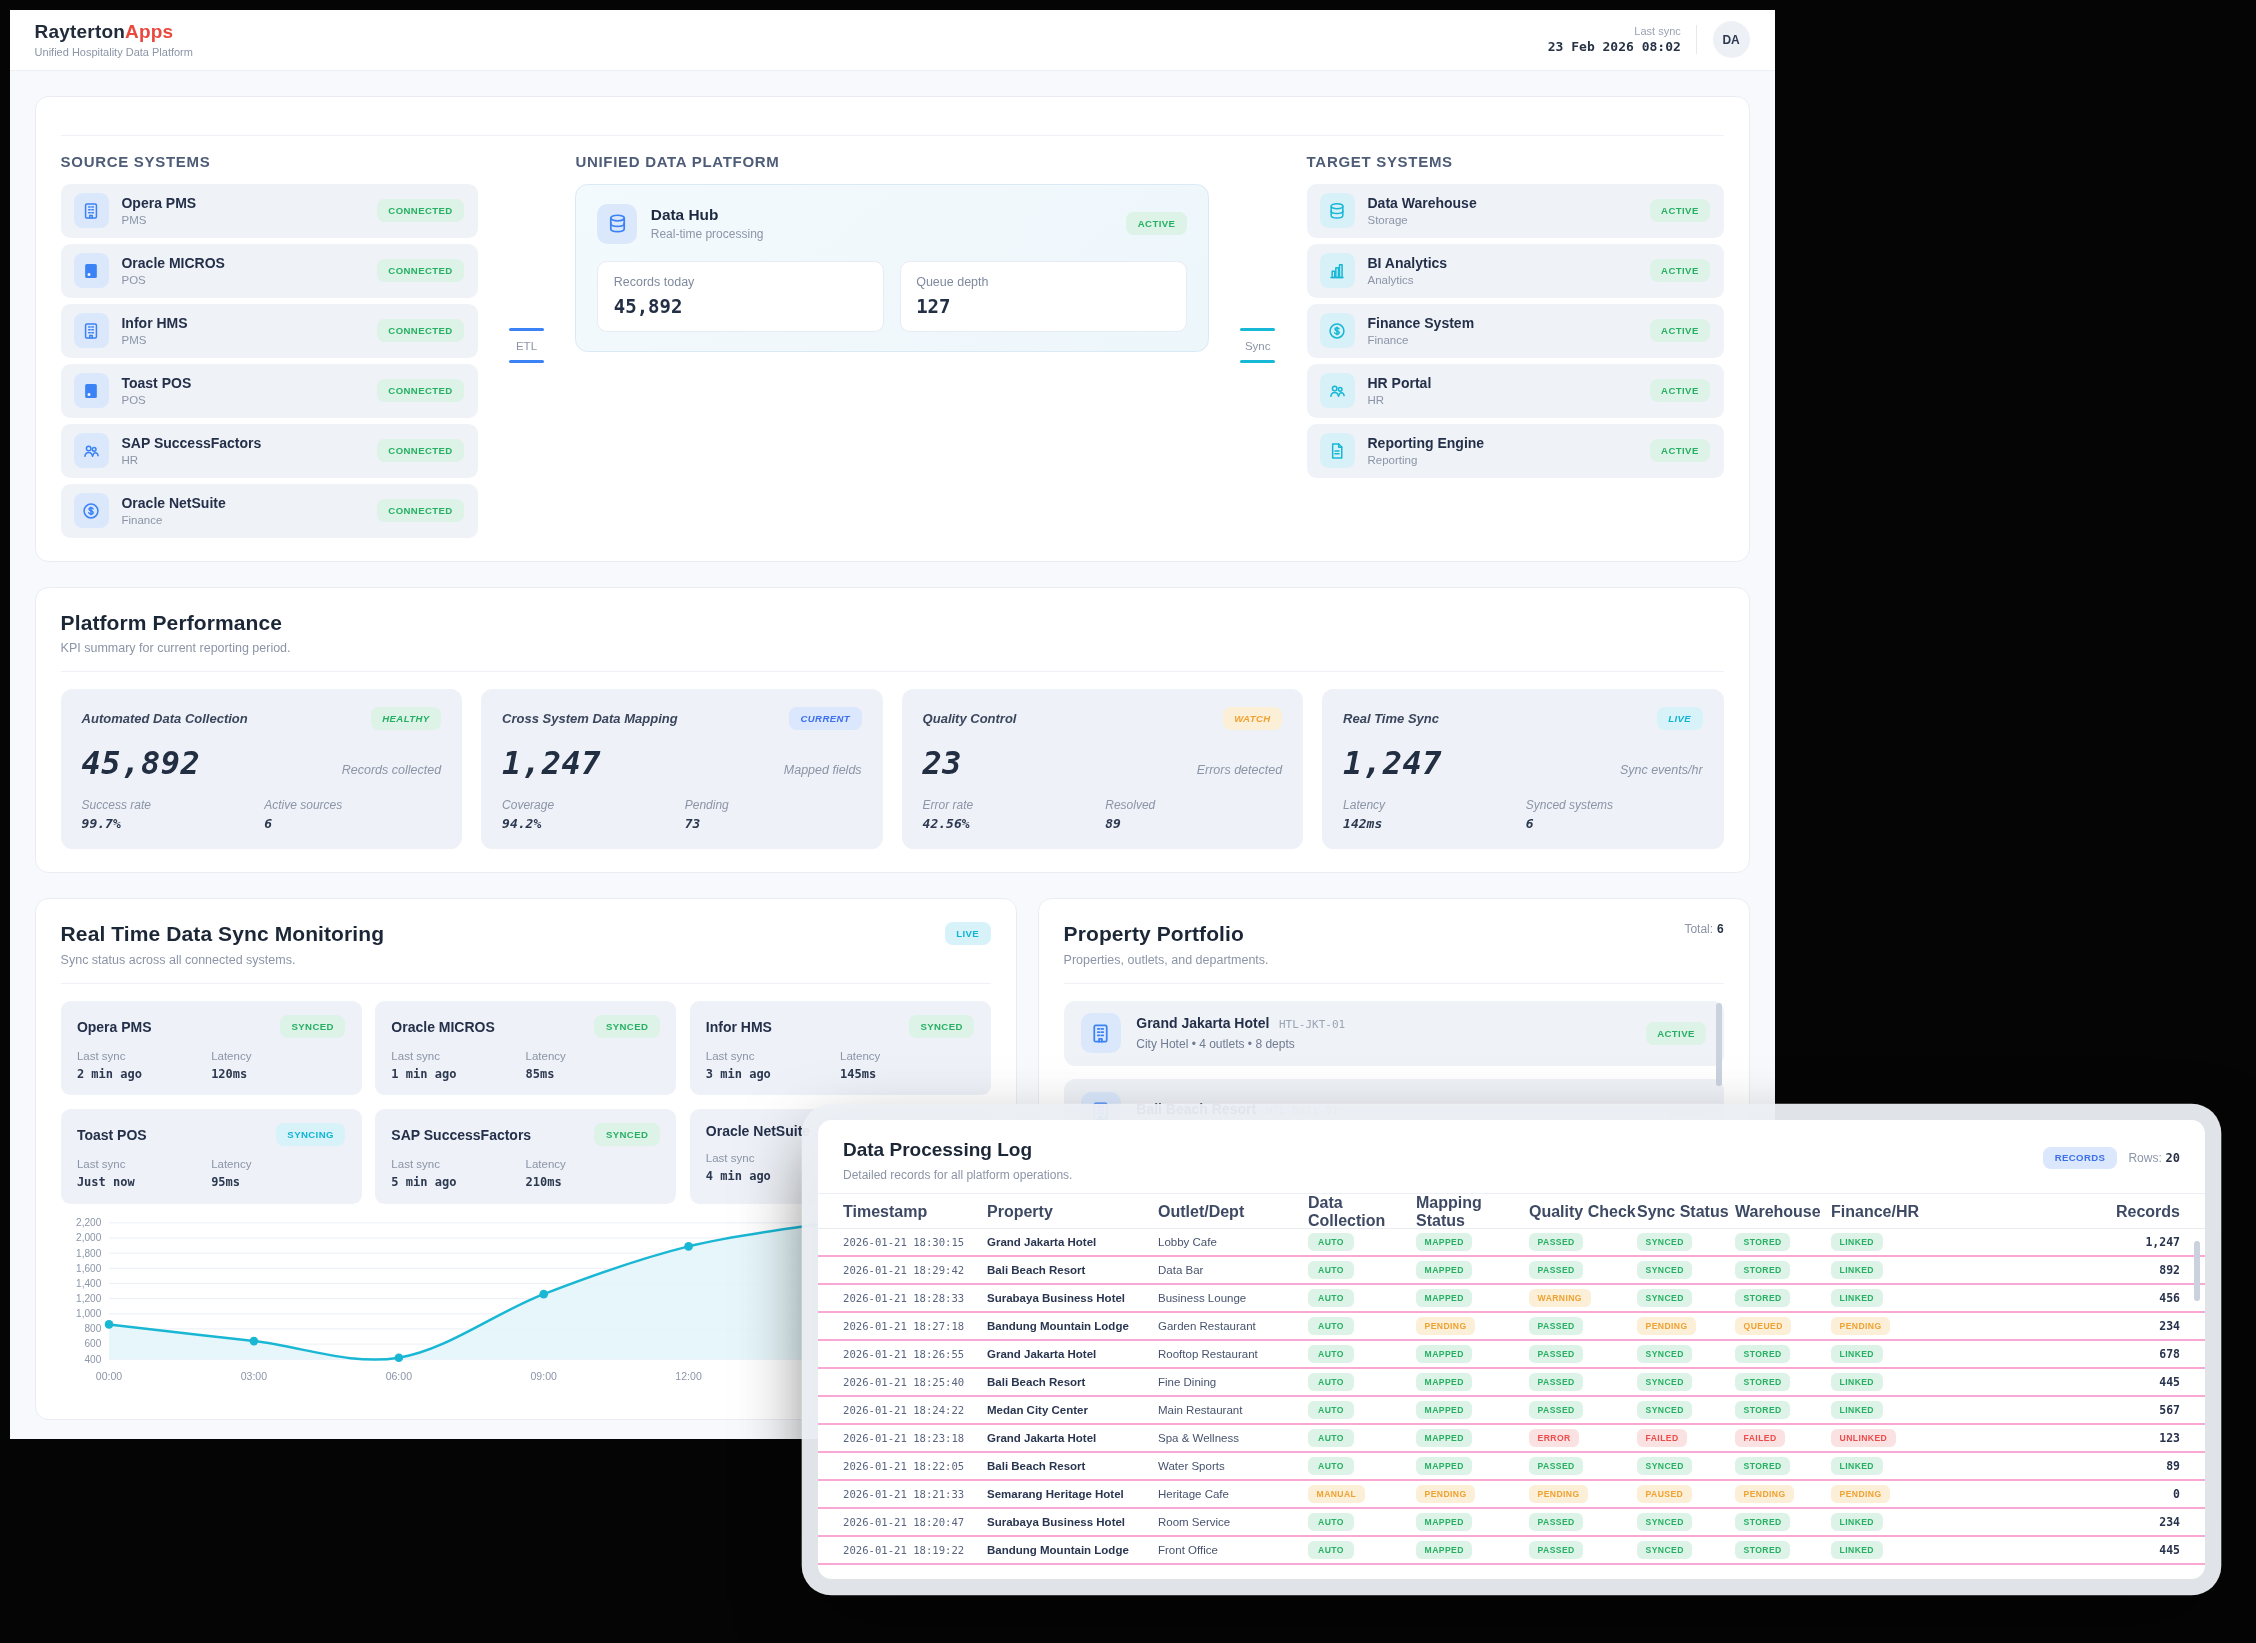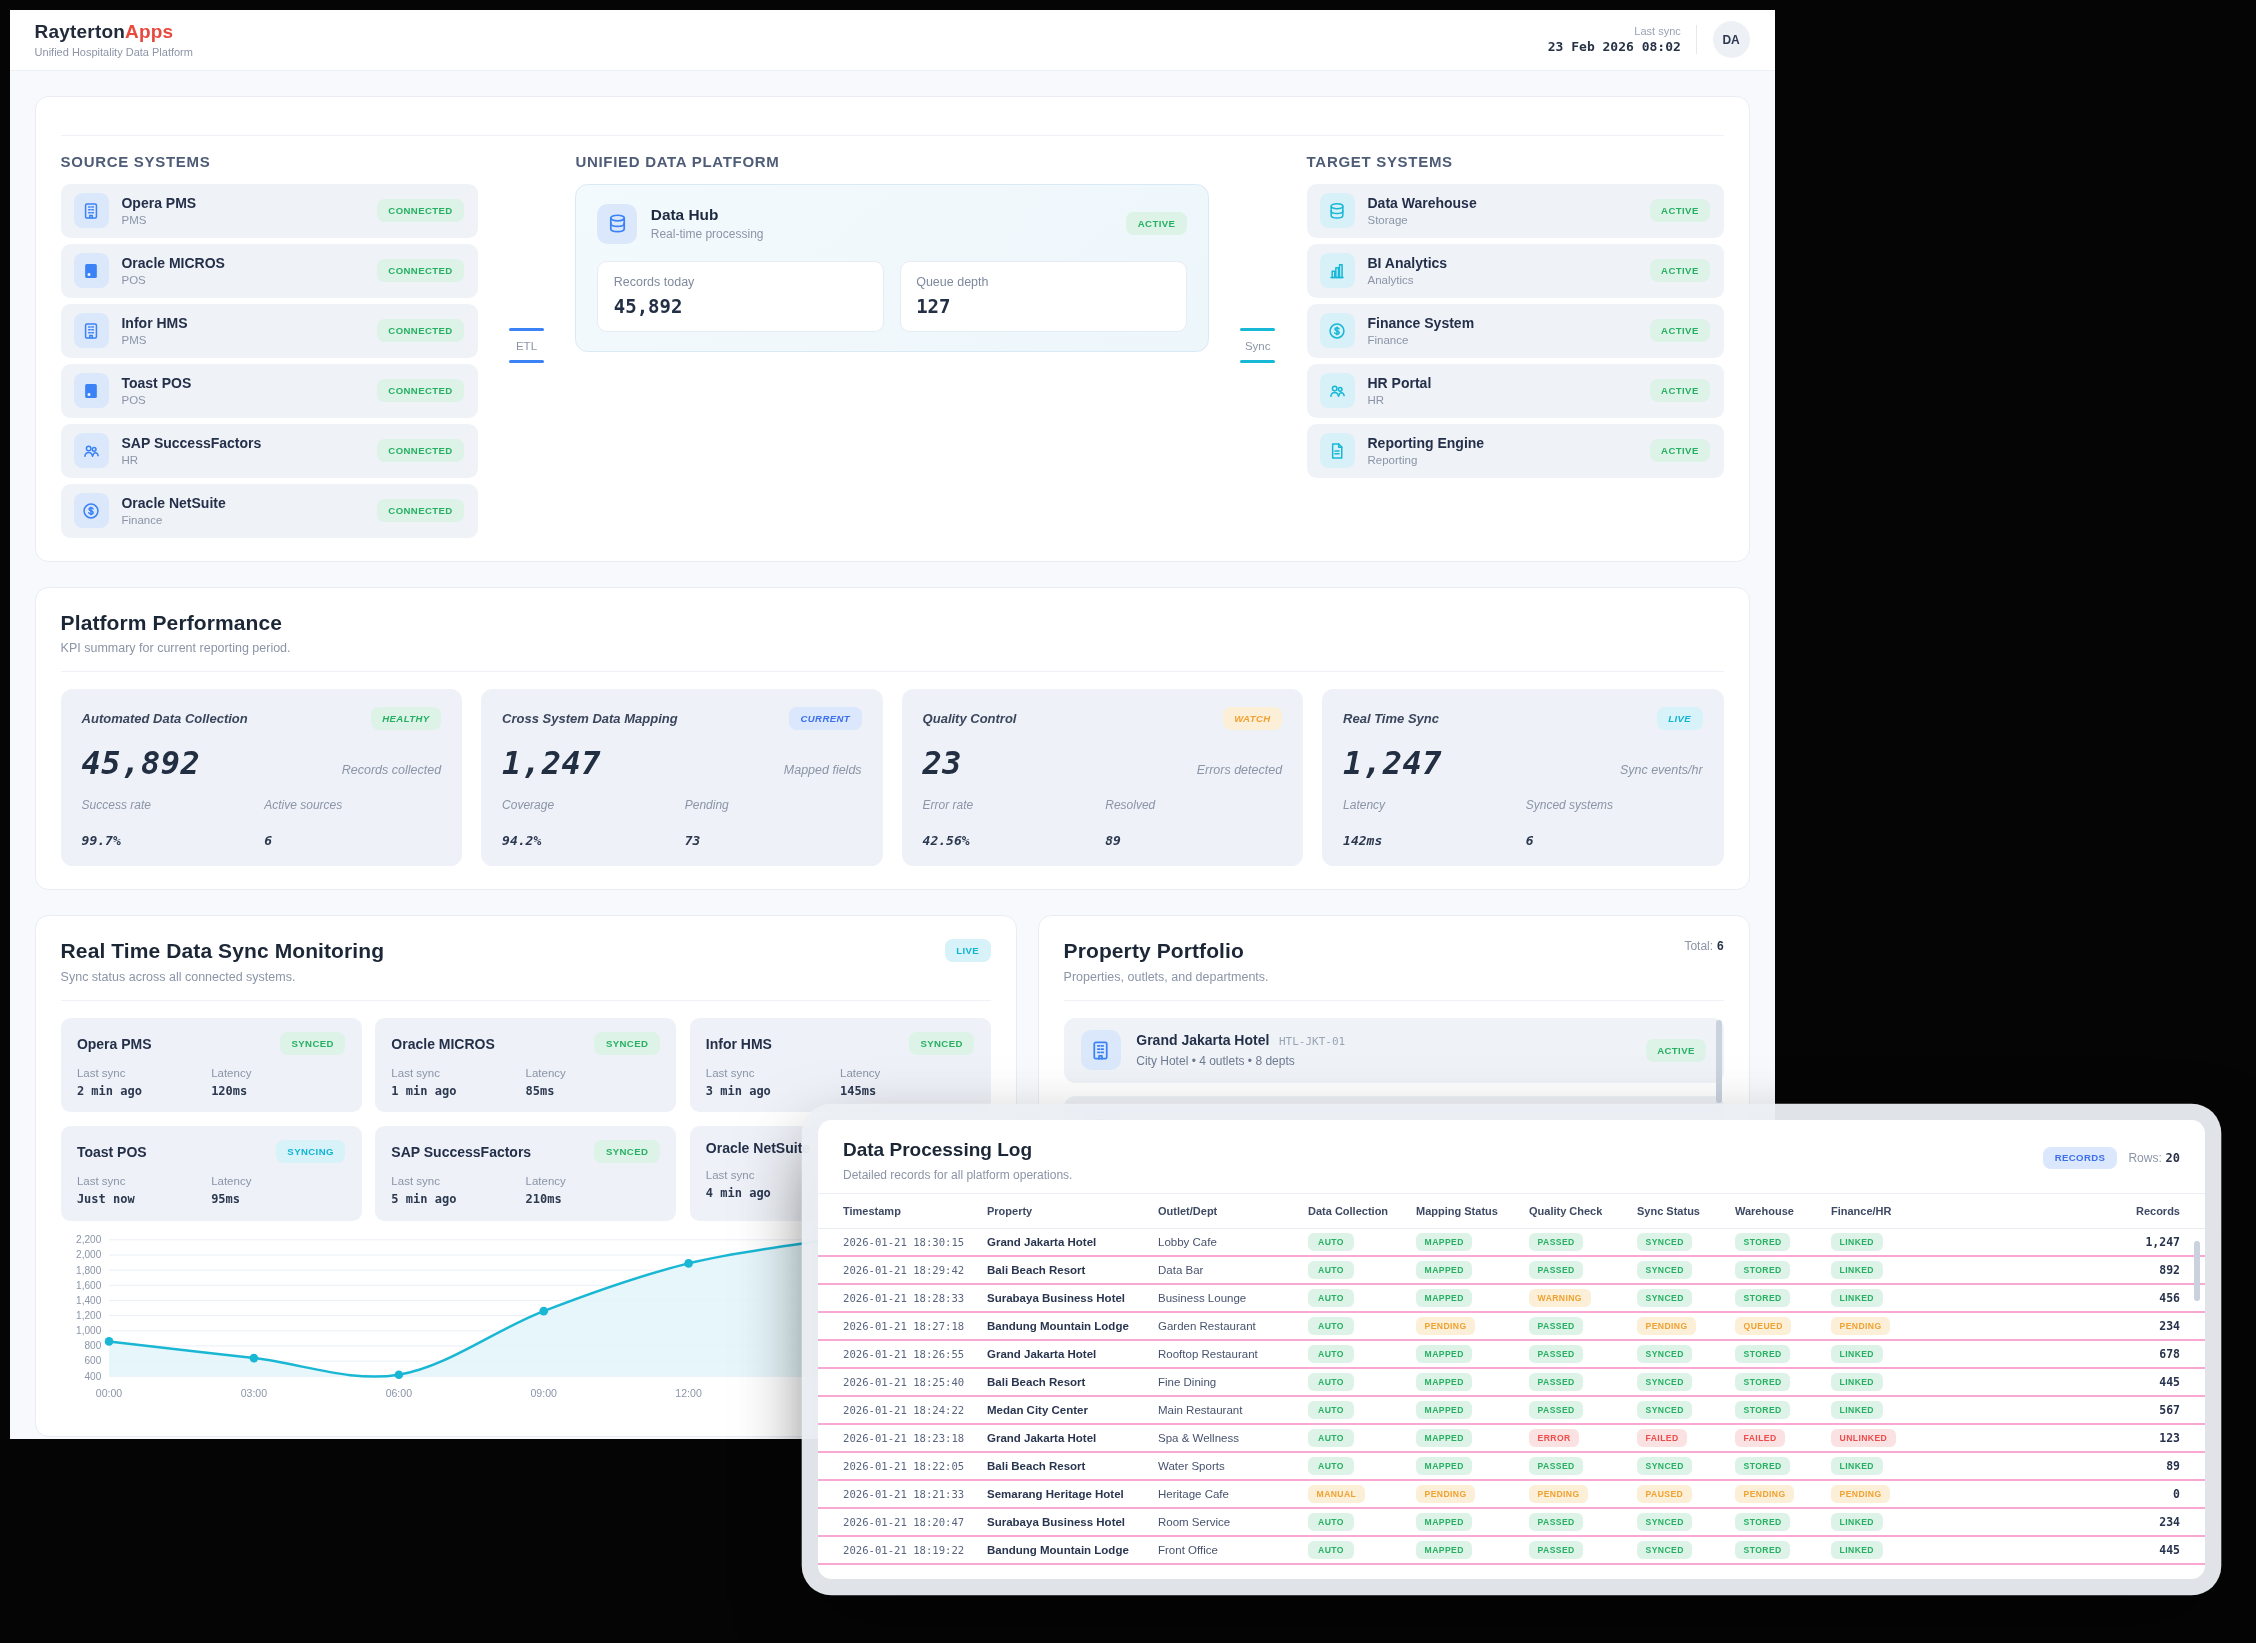--- a/index.html
+++ b/index.html
@@ -78,21 +78,21 @@
   
   .kpi-grid{display:grid;grid-template-columns:repeat(4,1fr);gap:19px;}
   .kpi-card{background:#eef1f7;border-radius:11.5px;padding:18px 21px;cursor:pointer;font-style:italic;}
   .kpi-top{display:flex;justify-content:space-between;align-items:center;}
   .kpi-name{font-size:13px;color:#3a465c;font-weight:600;}
   .kpi-mid{display:flex;justify-content:space-between;align-items:flex-end;margin-top:14.4px;}
   .kpi-value{font-size:32px;font-weight:700;color:#222f43;letter-spacing:0.5px;}
   .kpi-unit{font-size:12.5px;color:#8b95a7;padding-bottom:4.8px;}
   .kpi-stats{display:grid;grid-template-columns:1fr 1fr;margin-top:16.3px;gap:5.8px;}
   .kpi-stat .lab{font-size:12px;color:#8b95a7;}
-  .kpi-stat .val{font-size:13px;font-weight:700;color:#2c3950;margin-top:21px;}
+  .kpi-stat .val{font-size:13px;font-weight:700;color:#2c3950;margin-top:4px;}
 
   
   .row-2{display:flex;gap:21px;align-items:stretch;}
   .card.monitoring{flex:0 0 982px;width:982px;}
   .card.portfolio{flex:1;position:relative;}
   .sync-grid{display:grid;grid-template-columns:repeat(3,1fr);gap:13.4px;}
   .sync-card{background:#eef1f7;border-radius:9.6px;padding:14.4px 16.3px;cursor:pointer;}
   .sync-top{display:flex;justify-content:space-between;align-items:center;}
   .sync-name{font-size:14px;font-weight:700;color:#24304a;}
   .sync-stats{display:grid;grid-template-columns:1fr 1fr;margin-top:12.5px;}
@@ -114,21 +114,21 @@
              box-shadow:0 0 0 16.3px rgba(236,239,244,.95),0 29px 77px rgba(0,0,0,.65);overflow:hidden;z-index:6;}
   .log-head{display:flex;justify-content:space-between;align-items:flex-start;padding:19px 25px 11.5px;}
   .log-head h2{margin:0;font-size:19px;font-weight:800;color:#1b2636;}
   .log-head p{margin:6.7px 0 0;font-size:12px;color:#8b95a7;}
   .log-head-right{display:flex;align-items:center;gap:11.5px;margin-top:7.7px;}
   .rows-label{font-size:12px;color:#8b95a7;}
   .rows-label b{color:#273246;margin-left:3.8px;}
   .log-divider{height:1px;background:#eceff4;}
   .log-grid{display:grid;grid-template-columns:144px 171px 150px 108px 113px 108px 98px 96px 102px minmax(0,1fr);
             align-items:center;padding:0 25px;}
-  .log-thead{height:35px;font-size:11px;font-weight:700;color:#3e4a64;border-bottom:1px solid #e8ecf1;}
+  .log-thead{height:35px;font-size:16px;font-weight:700;color:#3e4a64;border-bottom:1px solid #e8ecf1;}
   .log-thead .th-records{text-align:right;}
   .log-rows{height:344px;overflow:hidden;}
   .log-row{height:28px;border-bottom:2px solid #f9a8d4;font-size:11.5px;cursor:default;}
   .lc-ts{font-size:10.6px;color:#5a6680;}
   .lc-prop{font-weight:700;color:#2a3650;}
   .lc-outlet{color:#47536e;}
   .lc-records{text-align:right;font-weight:700;color:#28334d;}
   .log-scroll{position:absolute;right:4.8px;top:121px;width:5.8px;height:60px;background:#c9d2dd;border-radius:2.9px;cursor:pointer;}
 </style>
 </head>

